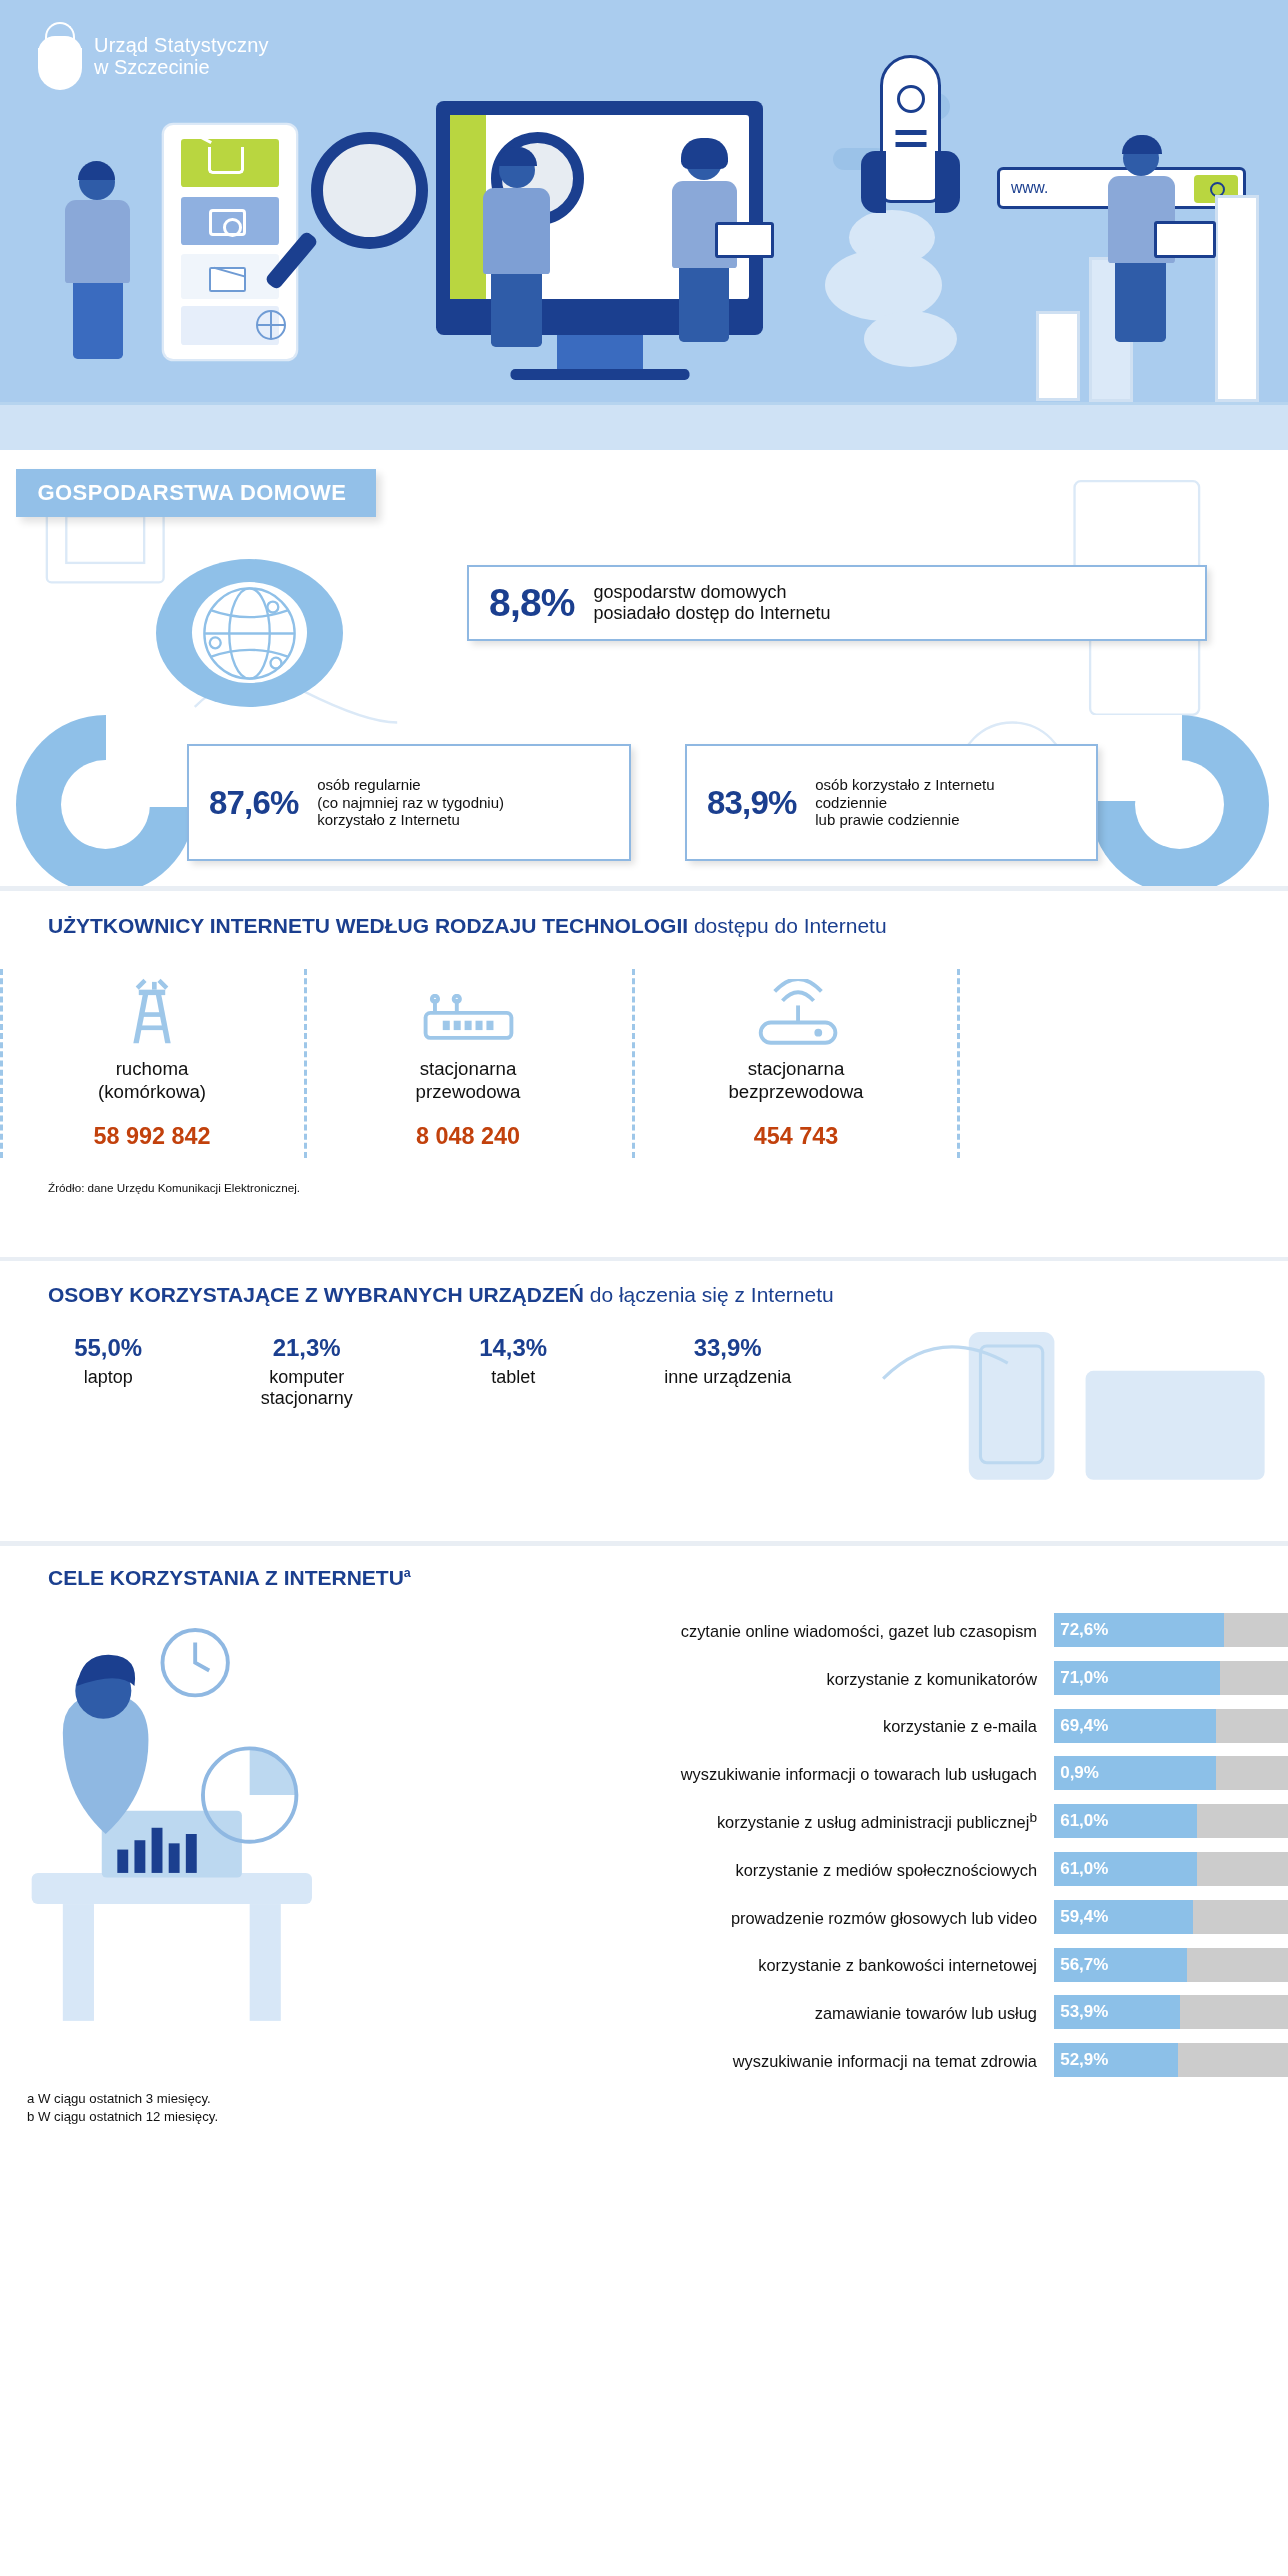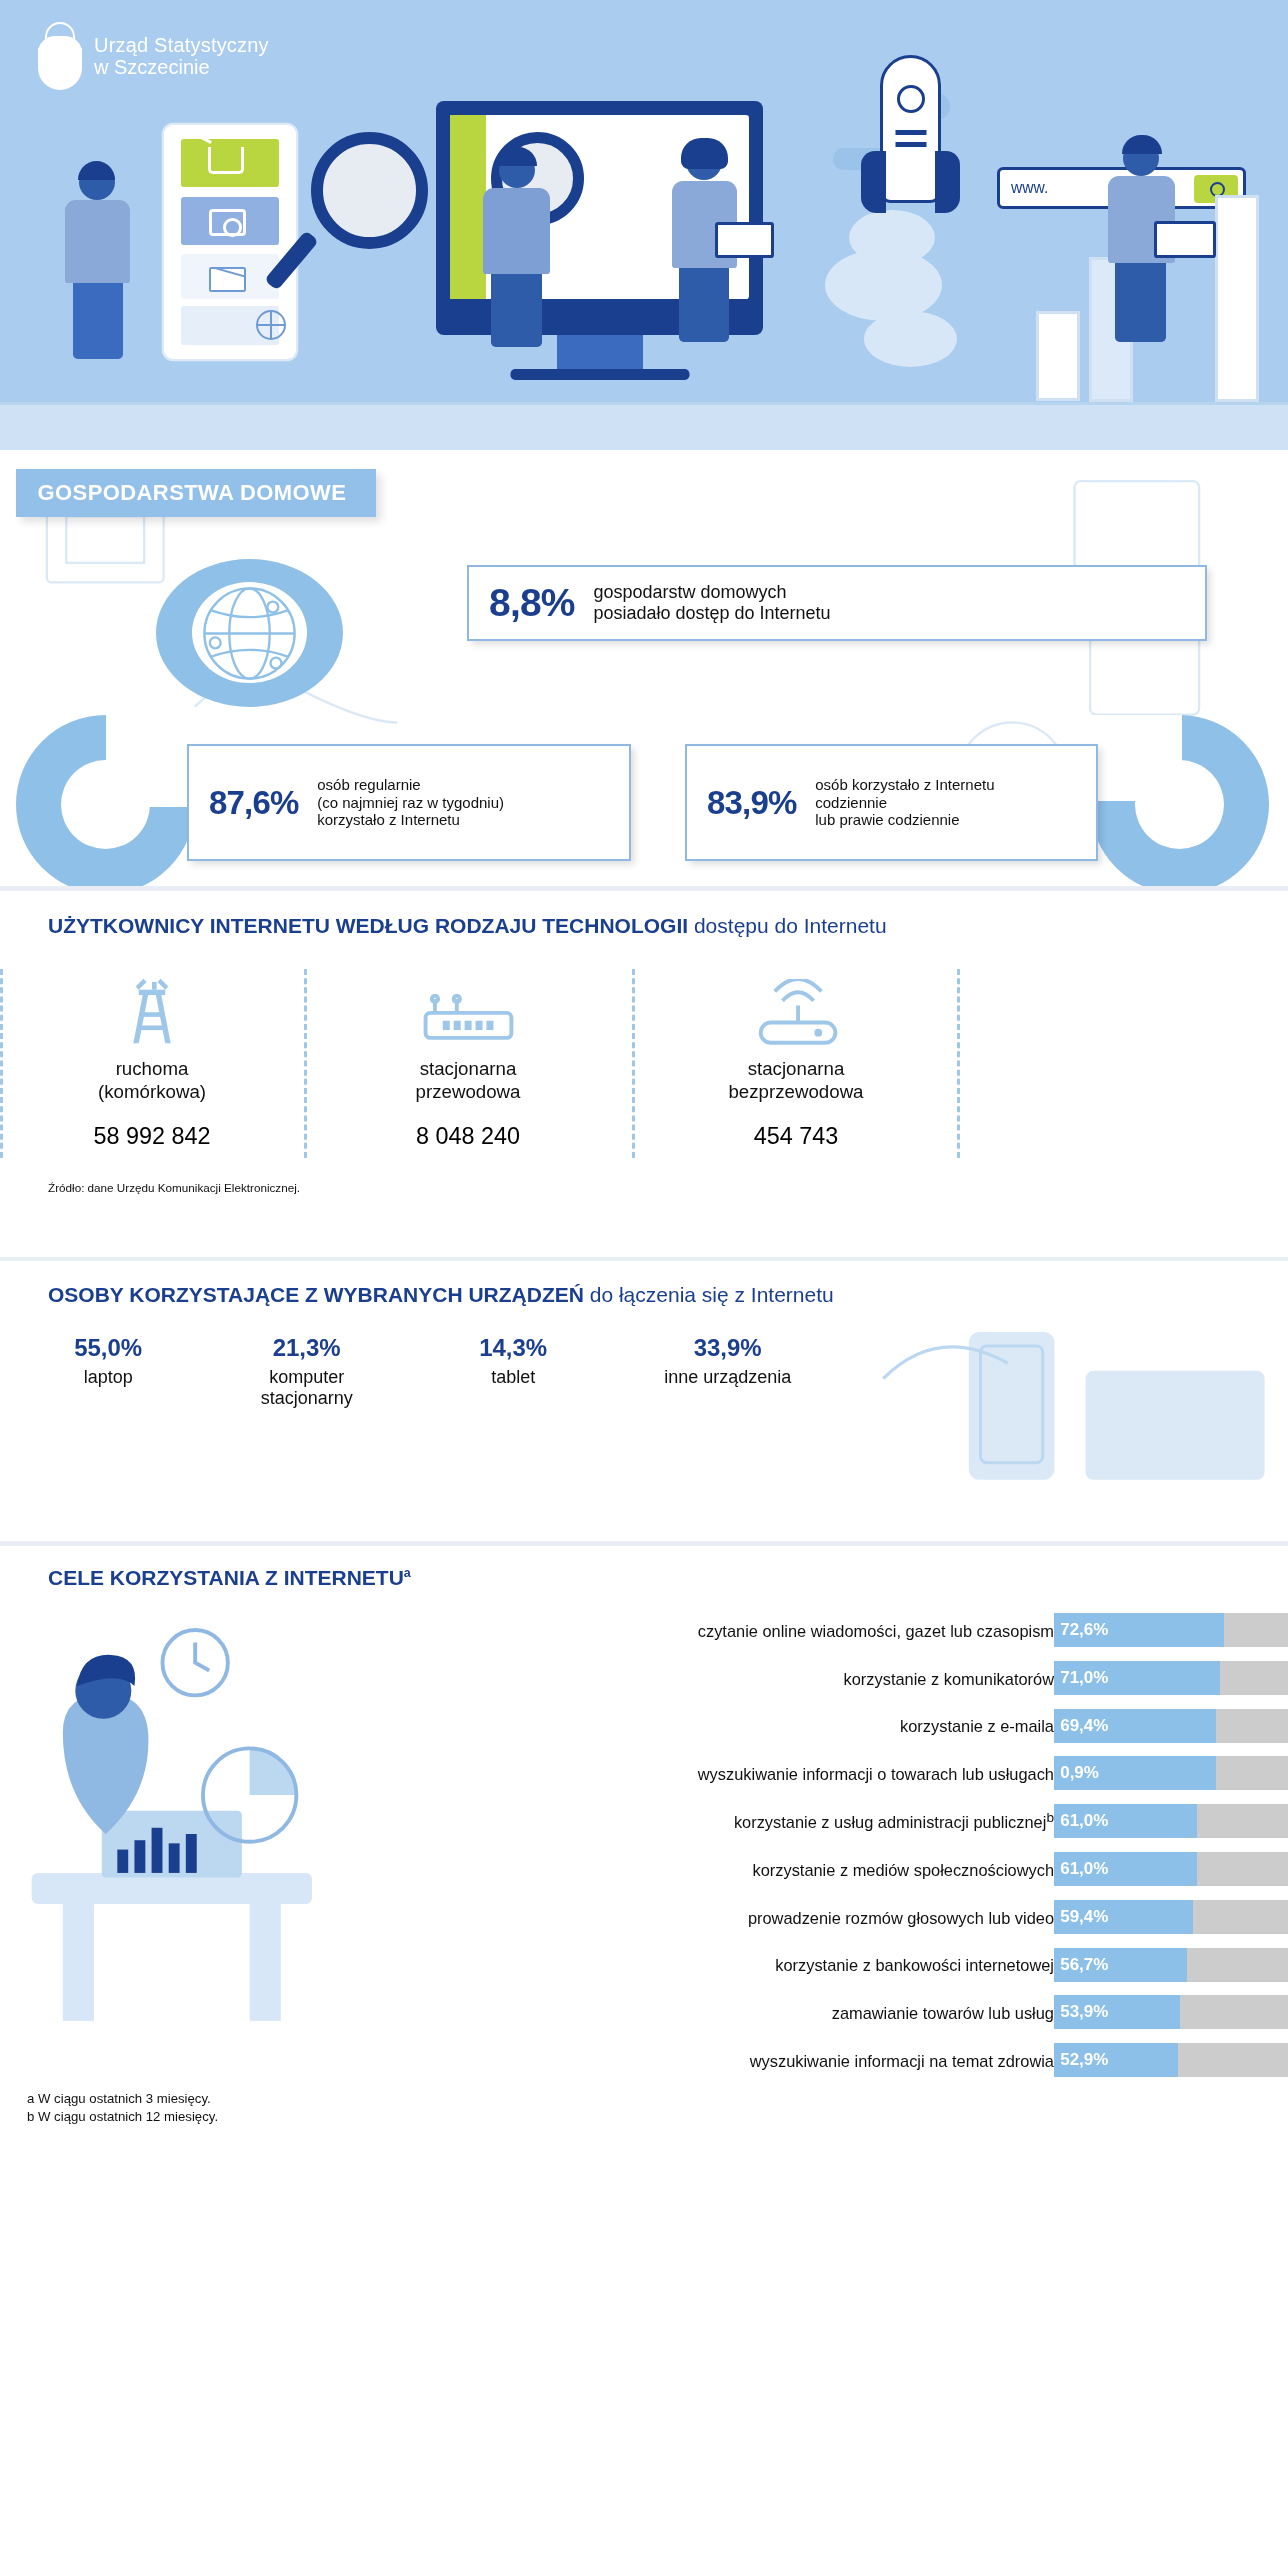--- a/index.html
+++ b/index.html
@@ -209,37 +209,37 @@
     position:relative; margin-top:31px; display:grid;
     grid-template-columns: 304px 1fr 1fr 1fr; align-items:center;
   }
   .tech-col{ text-align:center; position:relative; padding:7.8px 7.8px; }
   .tech-col.labels{ text-align:right; padding-right:23.4px; }
   .vdash{
     position:absolute; top:0; bottom:0; width:0; border-left:3.9px dashed #9ec7e9;
   }
   .tech-icon{ height:72px; display:flex; align-items:flex-end; justify-content:center; }
   .tech-name{ font-size:18.7px; color:#111; line-height:1.2; margin-top:9.3px; }
-  .tech-val{ font-size:23.4px; font-weight:normal; color:#000000; margin-top:20px;text-align:center; }
+  .tech-val{ font-size:23.4px; font-weight:bold; color:#c2410c; margin-top:20px;text-align:center; }
   .lbl-tech{ font-size:19.5px; font-weight:bold; color:#111; }
   .lbl-count{ font-size:19.5px; font-weight:bold; color:#111; line-height:1.2; margin-top:45px;}
   .source{ font-size:11.7px; color:#111; padding-left:48px; margin-top:23.4px;}
 
   
   .sec-dev{ position:relative; background:#fff; height:280px; padding-top:22px; overflow:hidden;}
   .dev-row{ position:relative; display:flex; justify-content:flex-start; gap:0; margin-top:26.5px; padding-left:18.7px;}
   .dev-item{ text-align:center; }
   .dev-pct{ font-size:24px; font-weight:bold; color:#1b3f8f;}
   .dev-name{ font-size:18px; color:#111; line-height:1.2; margin-top:4.7px;}
 
   
   .sec-bars{ position:relative; background:#fff; height:592px; padding-top:20px; overflow:hidden;}
   .bars-wrap{ position:relative; margin-top:20px; }
   .bar-row{ display:flex; align-items:center; justify-content:flex-end; height:40px; margin-bottom:7.8px; }
-  .bar-label{ font-size:16.4px; color:#111; text-align:right; width:857px; }
+  .bar-label{ font-size:16.4px; color:#111; text-align:right; padding-right:17px; width:857px; }
   .bar-track{ position:relative; width:234px; height:34px; background:#cccccc; }
   .bar-fill{ position:absolute; left:0; top:0; height:100%; background:#8cc0e8; }
   .bar-val{ position:absolute; left:6.2px; top:7px; font-size:17px; font-weight:bold; color:#fff;}
   .footnotes{ position:absolute; left:27px; bottom:12.5px; font-size:13.2px; color:#111; line-height:1.35;}
 
   .illus-bars{ position:absolute; left:15.6px; top:70px; width:335px; height:436px; opacity:1;}
 </style>
 </head>
 <body>
 

